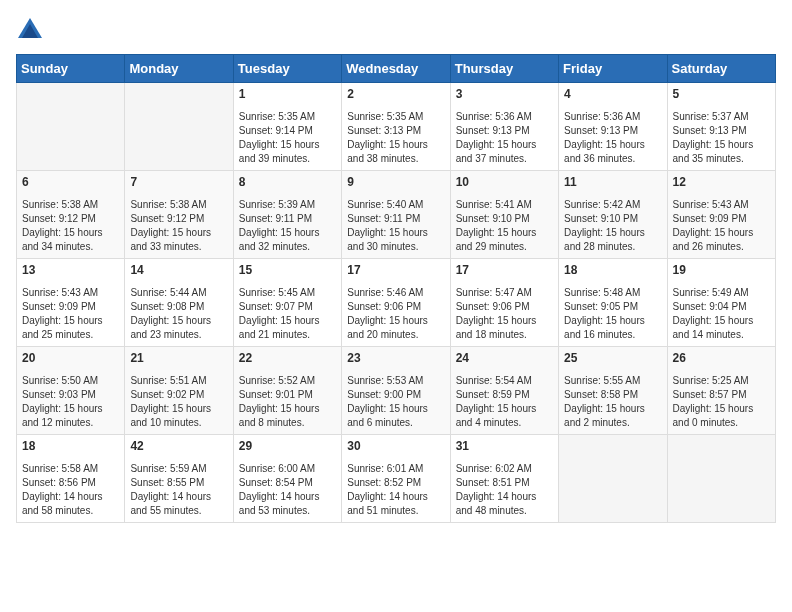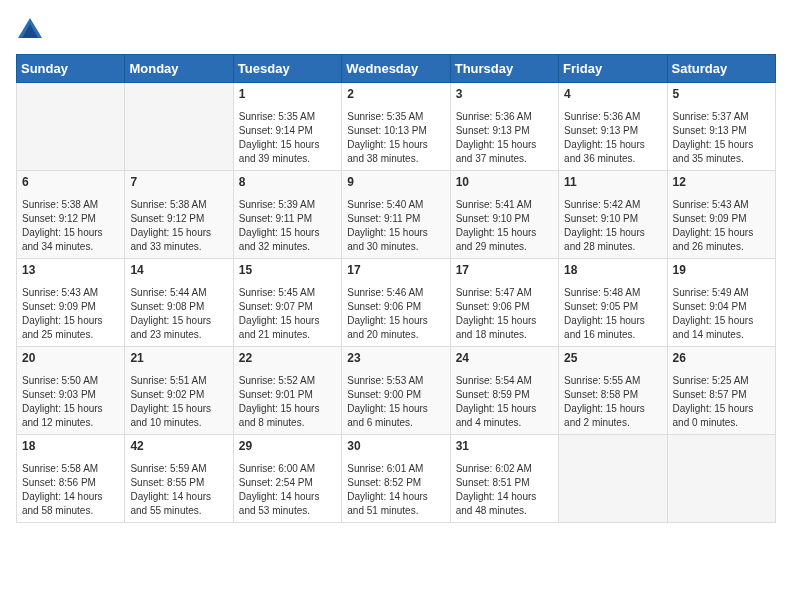--- a/index.html
+++ b/index.html
@@ -135,21 +135,21 @@
         <td class="empty-cell"></td>
         <td>
           <span class="day-num">1</span>
           <div class="cell-content">Sunrise: 5:35 AM
 Sunset: 9:14 PM
 Daylight: 15 hours and 39 minutes.</div>
         </td>
         <td>
           <span class="day-num">2</span>
           <div class="cell-content">Sunrise: 5:35 AM
-Sunset: 10:13 PM
+Sunset: 3:13 PM
 Daylight: 15 hours and 38 minutes.</div>
         </td>
         <td>
           <span class="day-num">3</span>
           <div class="cell-content">Sunrise: 5:36 AM
 Sunset: 9:13 PM
 Daylight: 15 hours and 37 minutes.</div>
         </td>
         <td>
           <span class="day-num">4</span>
@@ -305,21 +305,21 @@
         </td>
         <td>
           <span class="day-num">42</span>
           <div class="cell-content">Sunrise: 5:59 AM
 Sunset: 8:55 PM
 Daylight: 14 hours and 55 minutes.</div>
         </td>
         <td>
           <span class="day-num">29</span>
           <div class="cell-content">Sunrise: 6:00 AM
-Sunset: 2:54 PM
+Sunset: 8:54 PM
 Daylight: 14 hours and 53 minutes.</div>
         </td>
         <td>
           <span class="day-num">30</span>
           <div class="cell-content">Sunrise: 6:01 AM
 Sunset: 8:52 PM
 Daylight: 14 hours and 51 minutes.</div>
         </td>
         <td>
           <span class="day-num">31</span>

